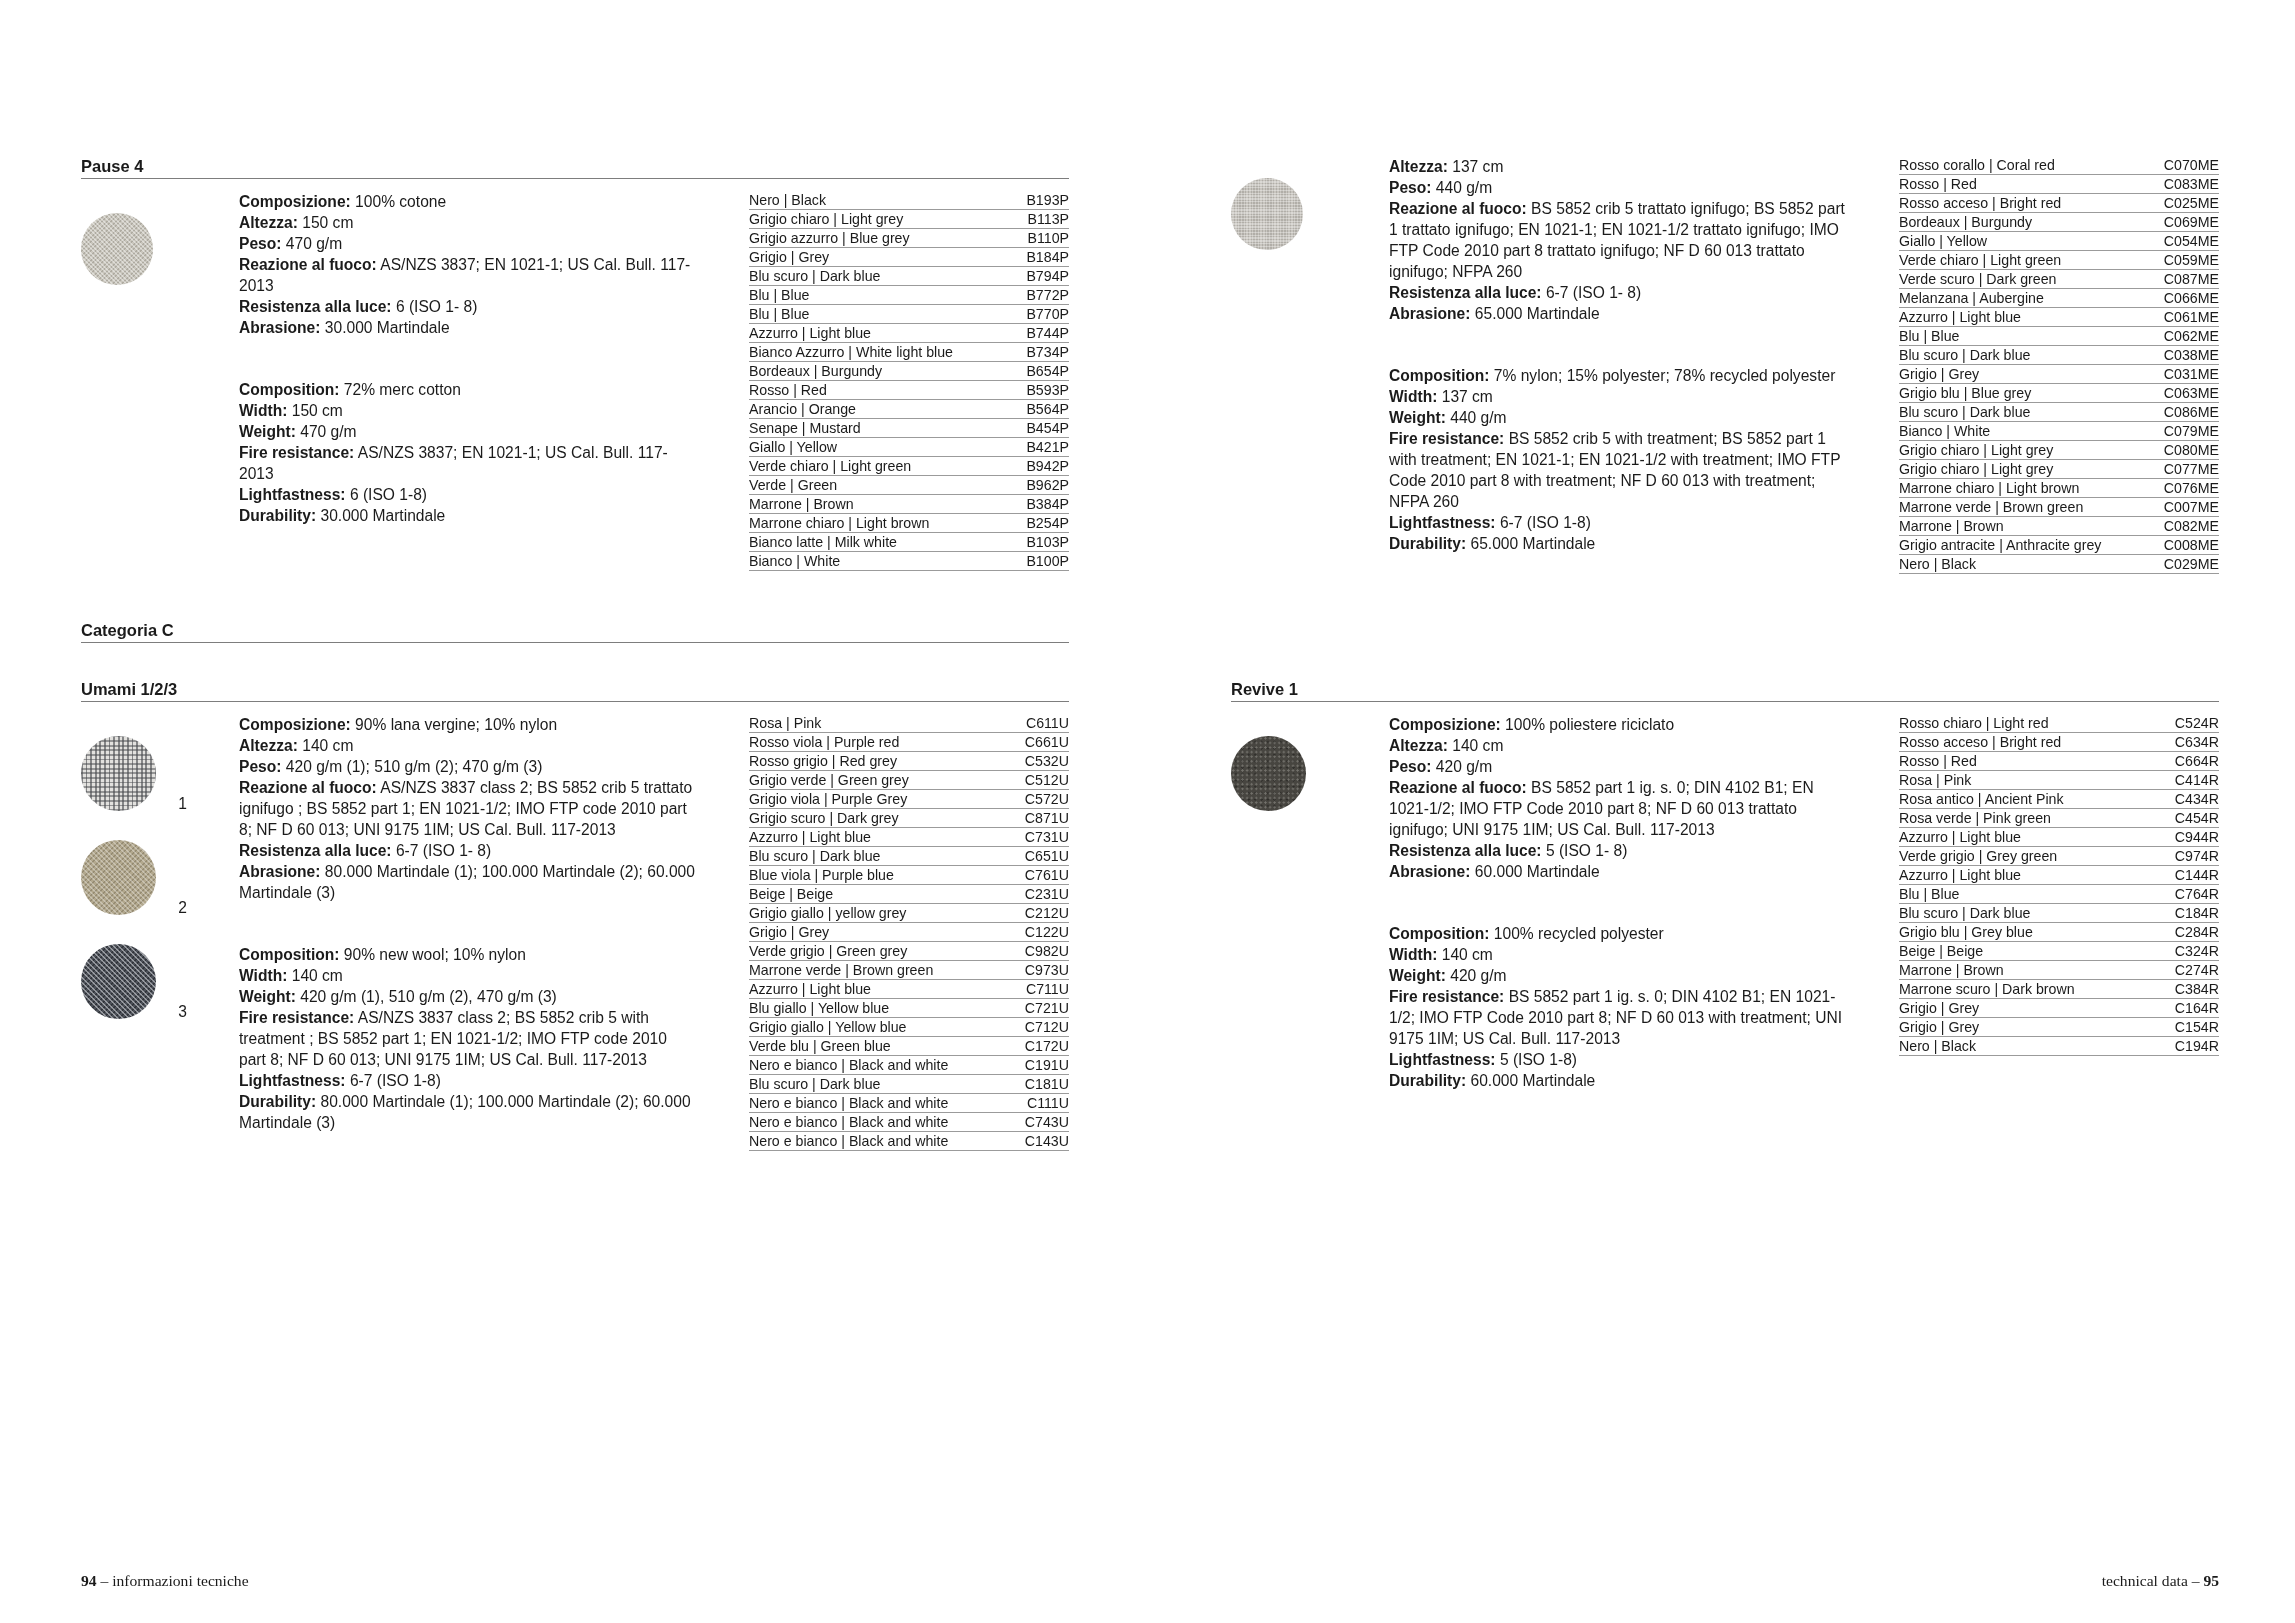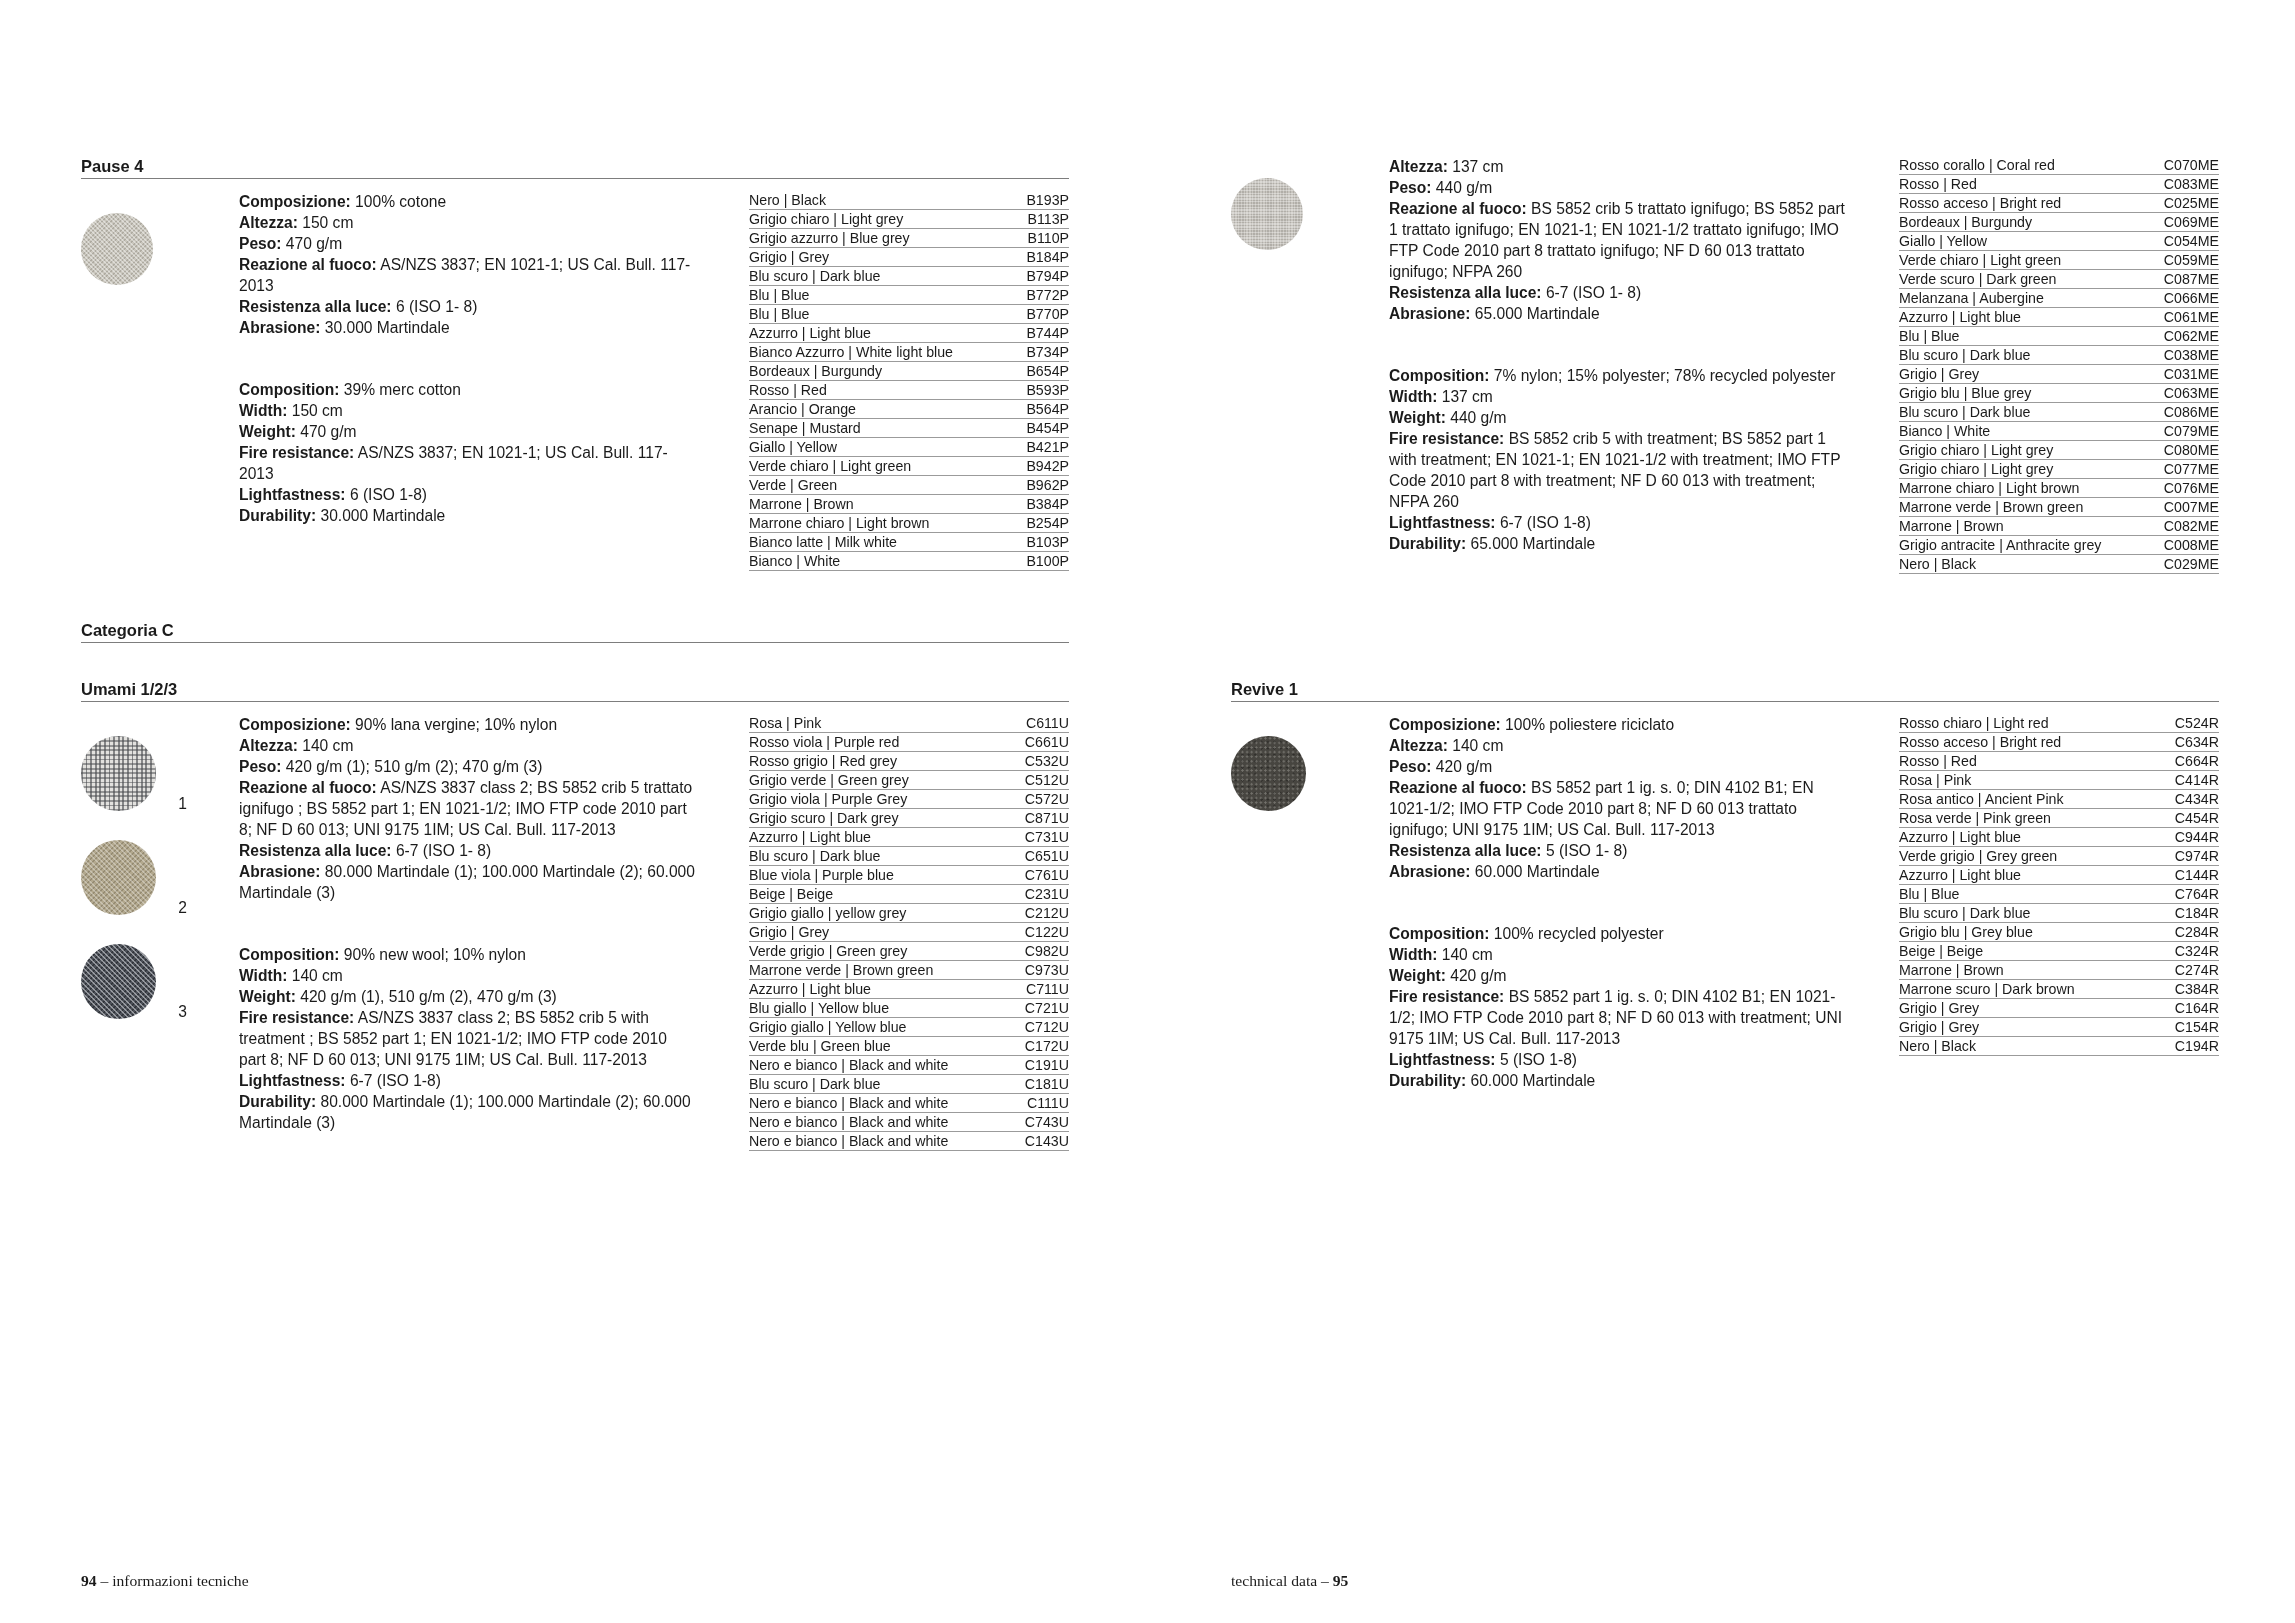--- a/index.html
+++ b/index.html
@@ -26,21 +26,21 @@
   .spec-label{font-weight:bold;}
   .specs-en{margin-top:41px;}
   .color-table{flex:0 0 320px;width:320px;}
   .crow{display:flex;justify-content:space-between;align-items:baseline;height:19px;
         line-height:18.4px;border-bottom:0.9px solid #9b9b9b;font-size:14.2px;overflow:hidden;}
   .cname{white-space:nowrap;}
   .ccode{white-space:nowrap;padding-left:7.3px;}
   .footer{position:absolute;top:1572px;font-size:15.6px;font-family:"Liberation Serif",serif;}
   .footer b{font-family:"Liberation Serif",serif;}
   .footer-left{left:81px;}
-  .footer-right{left:1231px;width:988px;}
+  .footer-right{left:1231px;width:988px;text-align:right;}
 
   
   .tex-pause{background-color:#c9c6bd;background-image:
     repeating-linear-gradient(45deg,rgba(255,255,255,.4) 0 1.4px,transparent 1.4px 3.2px),
     repeating-linear-gradient(-45deg,rgba(96,90,78,.25) 0 1.4px,transparent 1.4px 3.2px);}
   .tex-messanger{background-color:#c8c5bf;background-image:
     repeating-linear-gradient(0deg,rgba(255,255,255,.35) 0 1.4px,transparent 1.4px 2.8px),
     repeating-linear-gradient(90deg,rgba(95,92,86,.22) 0 1.4px,transparent 1.4px 2.8px);}
   .tex-umami1{background-color:#e2e1de;background-image:
     repeating-linear-gradient(90deg,rgba(72,74,78,.6) 0 1.8px,transparent 1.8px 4.6px),
@@ -74,21 +74,21 @@
 
           <div class="spec-line"><b class="spec-label">Composizione:</b> <span>100% cotone</span></div>
               <div class="spec-line"><b class="spec-label">Altezza:</b> <span>150 cm</span></div>
               <div class="spec-line"><b class="spec-label">Peso:</b> <span>470 g/m</span></div>
               <div class="spec-line"><b class="spec-label">Reazione al fuoco:</b> <span>AS/NZS 3837; EN 1021-1; US Cal. Bull. 117-2013</span></div>
               <div class="spec-line"><b class="spec-label">Resistenza alla luce:</b> <span>6 (ISO 1- 8)</span></div>
               <div class="spec-line"><b class="spec-label">Abrasione:</b> <span>30.000 Martindale</span></div>
             </div>
           <div class="specs-block specs-en">
 
-          <div class="spec-line"><b class="spec-label">Composition:</b> <span>39% merc cotton</span></div>
+          <div class="spec-line"><b class="spec-label">Composition:</b> <span>72% merc cotton</span></div>
               <div class="spec-line"><b class="spec-label">Width:</b> <span>150 cm</span></div>
               <div class="spec-line"><b class="spec-label">Weight:</b> <span>470 g/m</span></div>
               <div class="spec-line"><b class="spec-label">Fire resistance:</b> <span>AS/NZS 3837; EN 1021-1; US Cal. Bull. 117-2013</span></div>
               <div class="spec-line"><b class="spec-label">Lightfastness:</b> <span>6 (ISO 1-8)</span></div>
               <div class="spec-line"><b class="spec-label">Durability:</b> <span>30.000 Martindale</span></div>
             </div>
         </div>
         <div class="color-table">
 
         <div class="crow">

